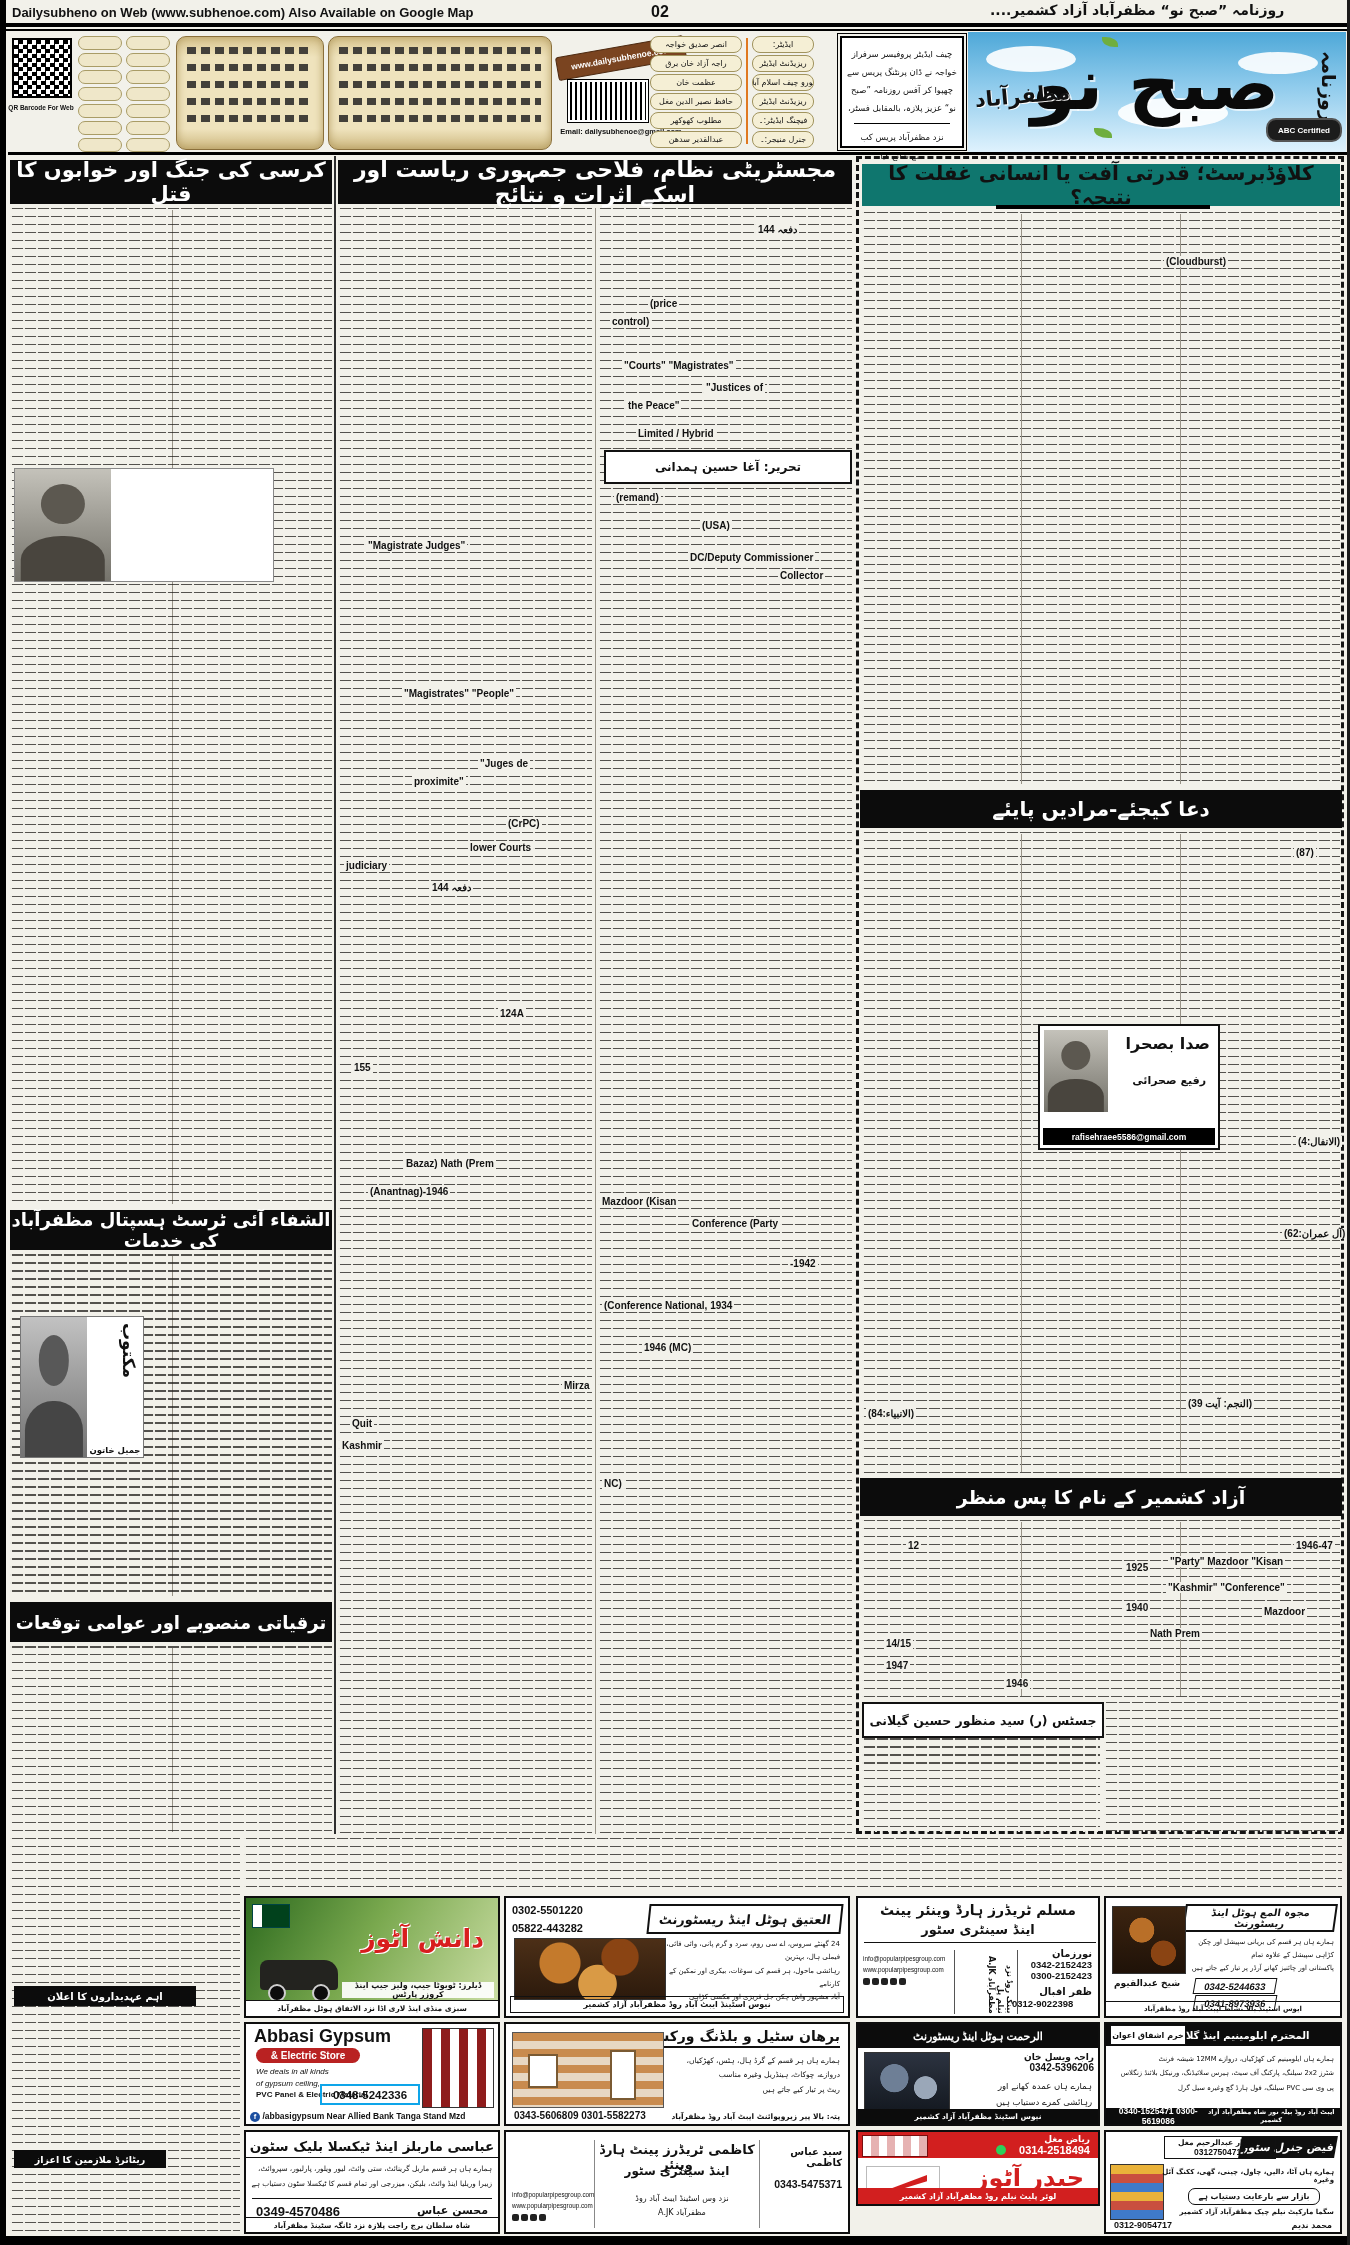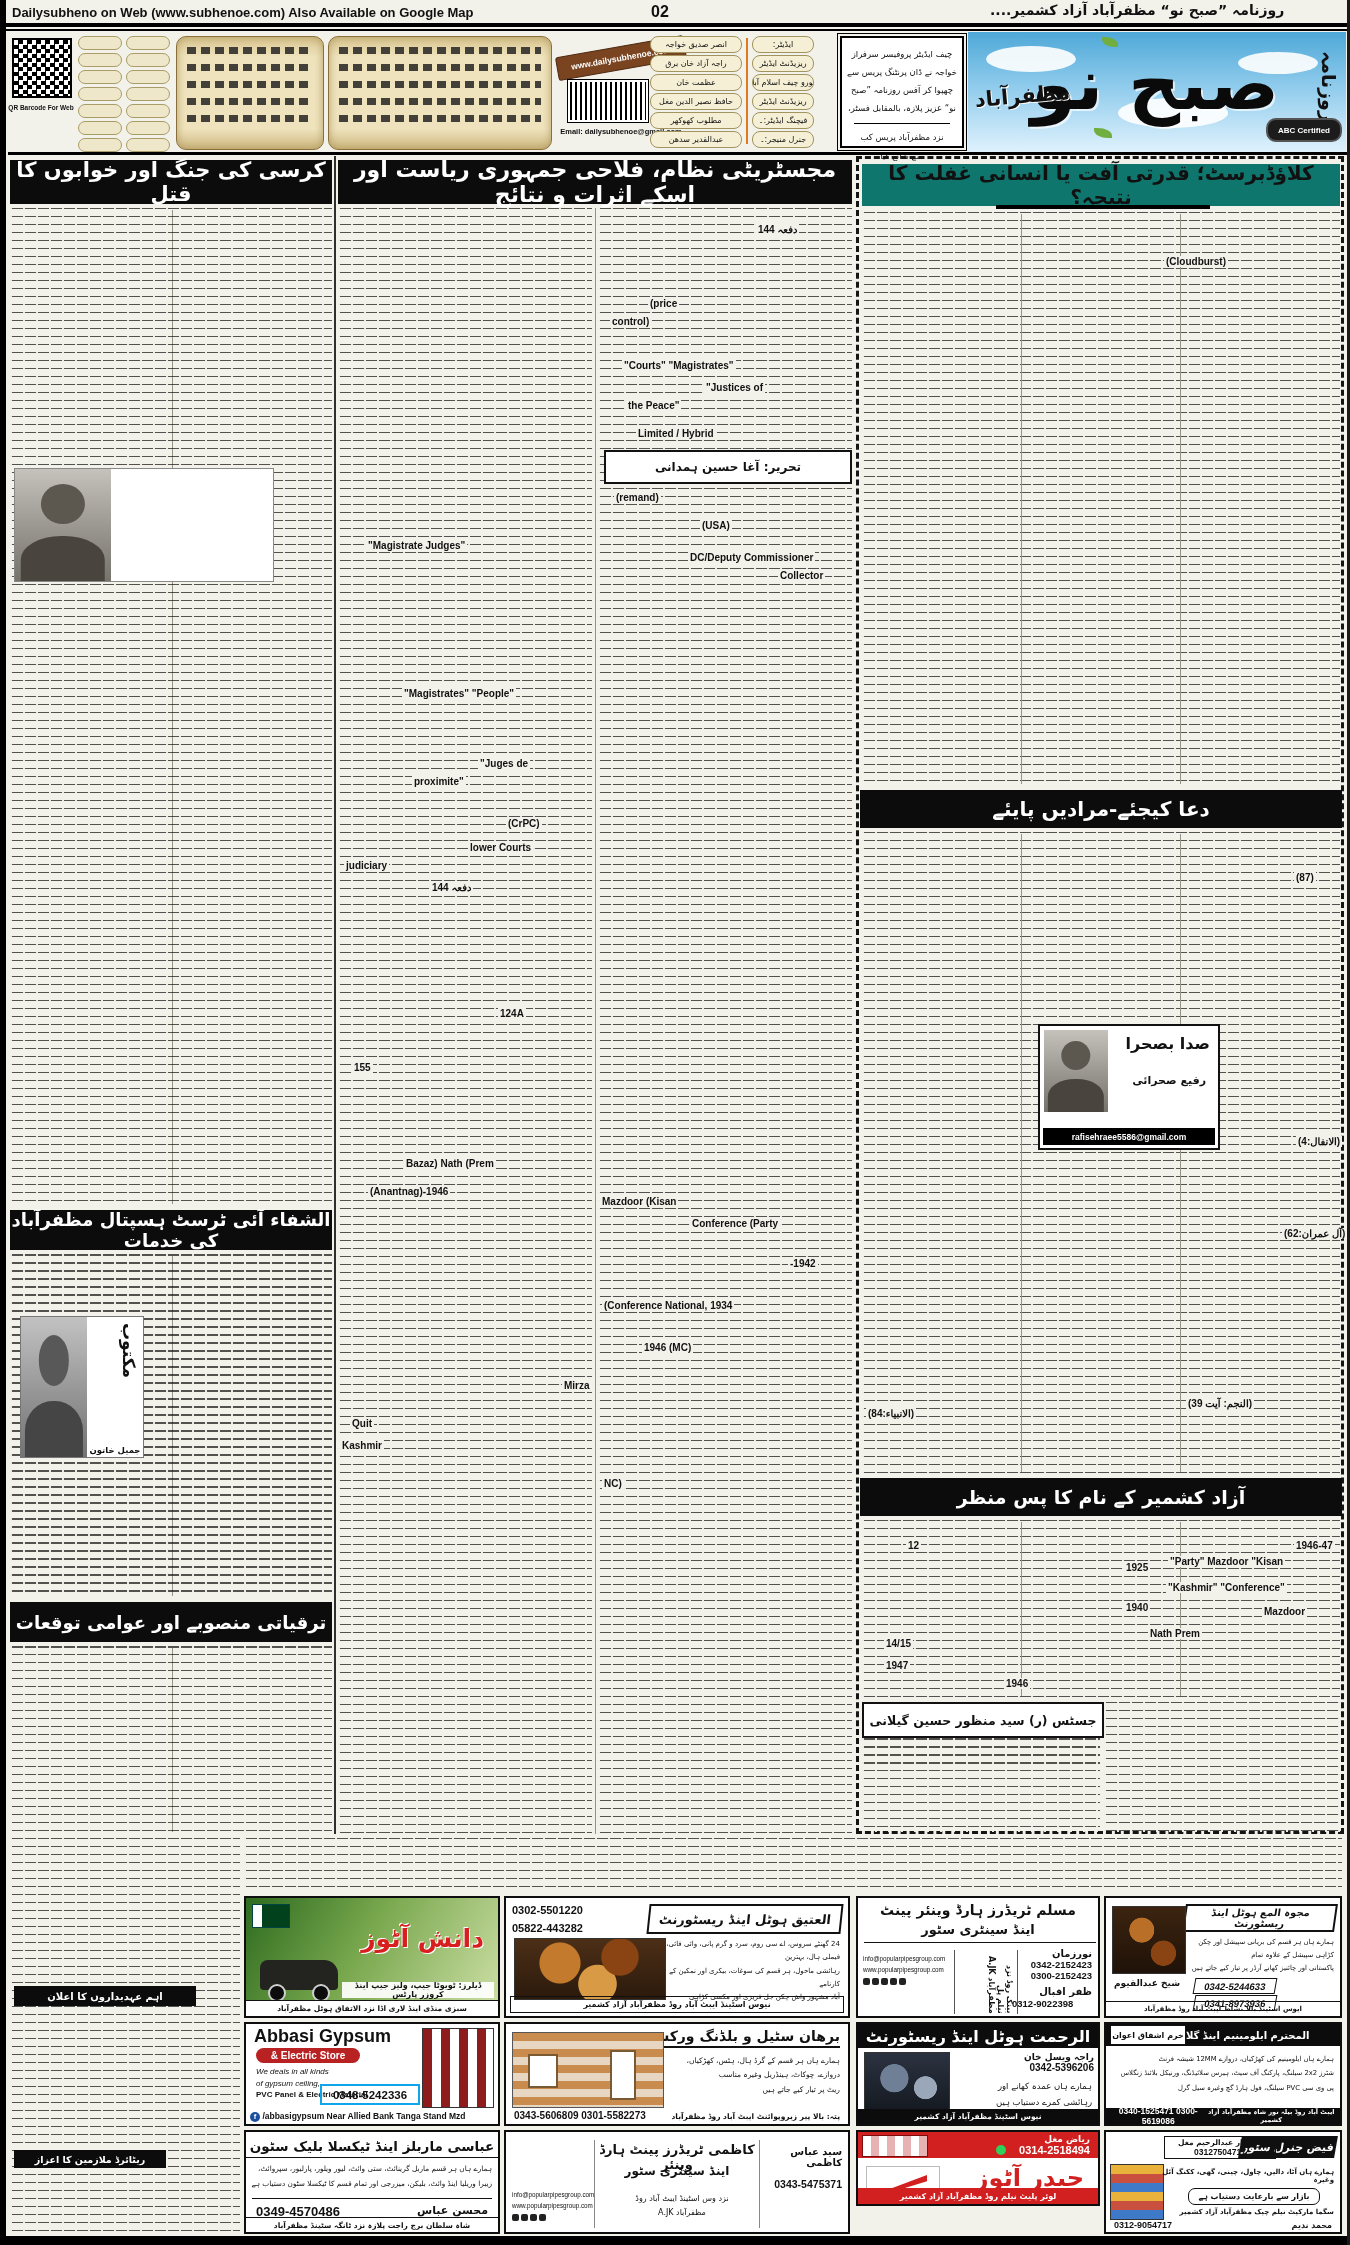--- a/index.html
+++ b/index.html
@@ -284,21 +284,21 @@
       <div>ہمارے ہاں ہر قسم کے گرڈ ہال، ہٹس، کھڑکیاں،</div>
       <div>دروازے، چوکاٹ، ہینڈریل وغیرہ مناسب</div>
       <div>ریٹ پر تیار کیے جاتے ہیں</div>
     </div>
     <div class="lat" style="position:absolute;left:8px;bottom:3px;font-size:10px;font-weight:700;">0343-5606809   0301-5582273</div>
     <div class="u" style="position:absolute;right:8px;bottom:3px;font-size:7.5px;font-weight:700;">پتہ: بالا پیر زیروپوائنٹ ایبٹ آباد روڈ مظفرآباد</div>
   </div>
 
   <div class="adc" style="left:856px;top:2022px;width:244px;height:104px;">
     <div class="bnd" style="position:absolute;left:0;right:0;top:0;height:24px;">
-      <span class="u" style="font-size:16px;">الرحمت ہوٹل اینڈ ریسٹورنٹ</span>
+      <span class="u" style="font-size:11px;font-family:Liberation Serif, serif;">الرحمت ہوٹل اینڈ ریسٹورنٹ</span>
     </div>
     <div class="u" style="position:absolute;right:4px;top:28px;width:90px;text-align:right;">
       <div style="font-size:9px;font-weight:700;">راجہ ویسل خان</div>
       <div class="lat" style="font-size:10px;font-weight:700;direction:ltr;">0342-5396206</div>
     </div>
     <div style="position:absolute;left:6px;top:28px;width:84px;height:56px;background:radial-gradient(circle at 35% 45%,#6e7f96 0 22%,transparent 23%),radial-gradient(circle at 72% 62%,#9aa7b8 0 16%,transparent 17%),linear-gradient(180deg,#2c3340,#151a22);border:1px solid #333;"></div>
     <div class="u" style="position:absolute;right:6px;top:54px;width:140px;font-size:8.5px;line-height:1.9;text-align:right;">
       <div>ہمارے ہاں عمدہ کھانے اور</div>
       <div>رہائشی کمرے دستیاب ہیں</div>
     </div>
@@ -415,21 +415,21 @@
   <span class="chip" style="left:788px;top:1258px">-1942</span>
   <span class="chip" style="left:602px;top:1300px">(Conference National, 1934</span>
   <span class="chip" style="left:642px;top:1342px">1946 (MC)</span>
   <span class="chip" style="left:562px;top:1380px">Mirza</span>
   <span class="chip" style="left:350px;top:1418px">Quit</span>
   <span class="chip" style="left:340px;top:1440px">Kashmir</span>
   <span class="chip" style="left:602px;top:1478px">NC)</span>
 
   <span class="chip" style="left:1164px;top:256px">(Cloudburst)</span>
 
-  <span class="chip u" style="left:1294px;top:872px">(87)</span>
+  <span class="chip u" style="left:1294px;top:847px">(87)</span>
   <span class="chip u" style="left:1296px;top:1136px">(الانفال:4)</span>
   <span class="chip u" style="left:1282px;top:1228px">(آل عمران:62)</span>
   <span class="chip u" style="left:1186px;top:1398px">(النجم: آیت 39)</span>
   <span class="chip u" style="left:866px;top:1408px">(الانبیاء:84)</span>
 
   <span class="chip" style="left:1168px;top:1556px">"Party" Mazdoor "Kisan</span>
   <span class="chip" style="left:1166px;top:1582px">"Kashmir" "Conference"</span>
   <span class="chip" style="left:1262px;top:1606px">Mazdoor</span>
   <span class="chip" style="left:1148px;top:1628px">Nath Prem</span>
   <span class="chip" style="left:1294px;top:1540px">1946-47</span>

